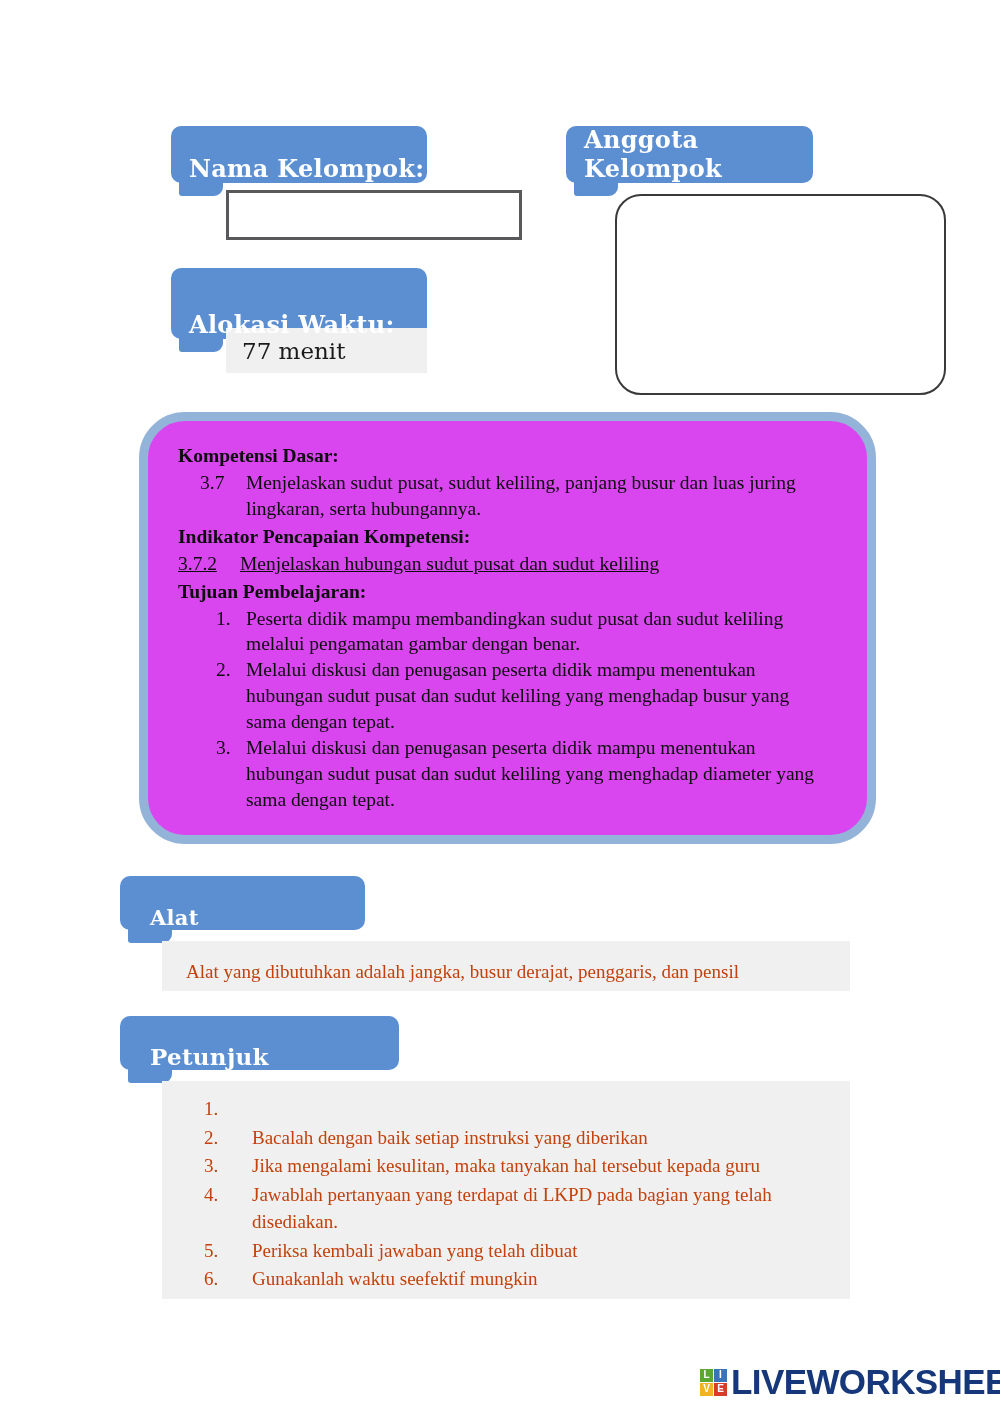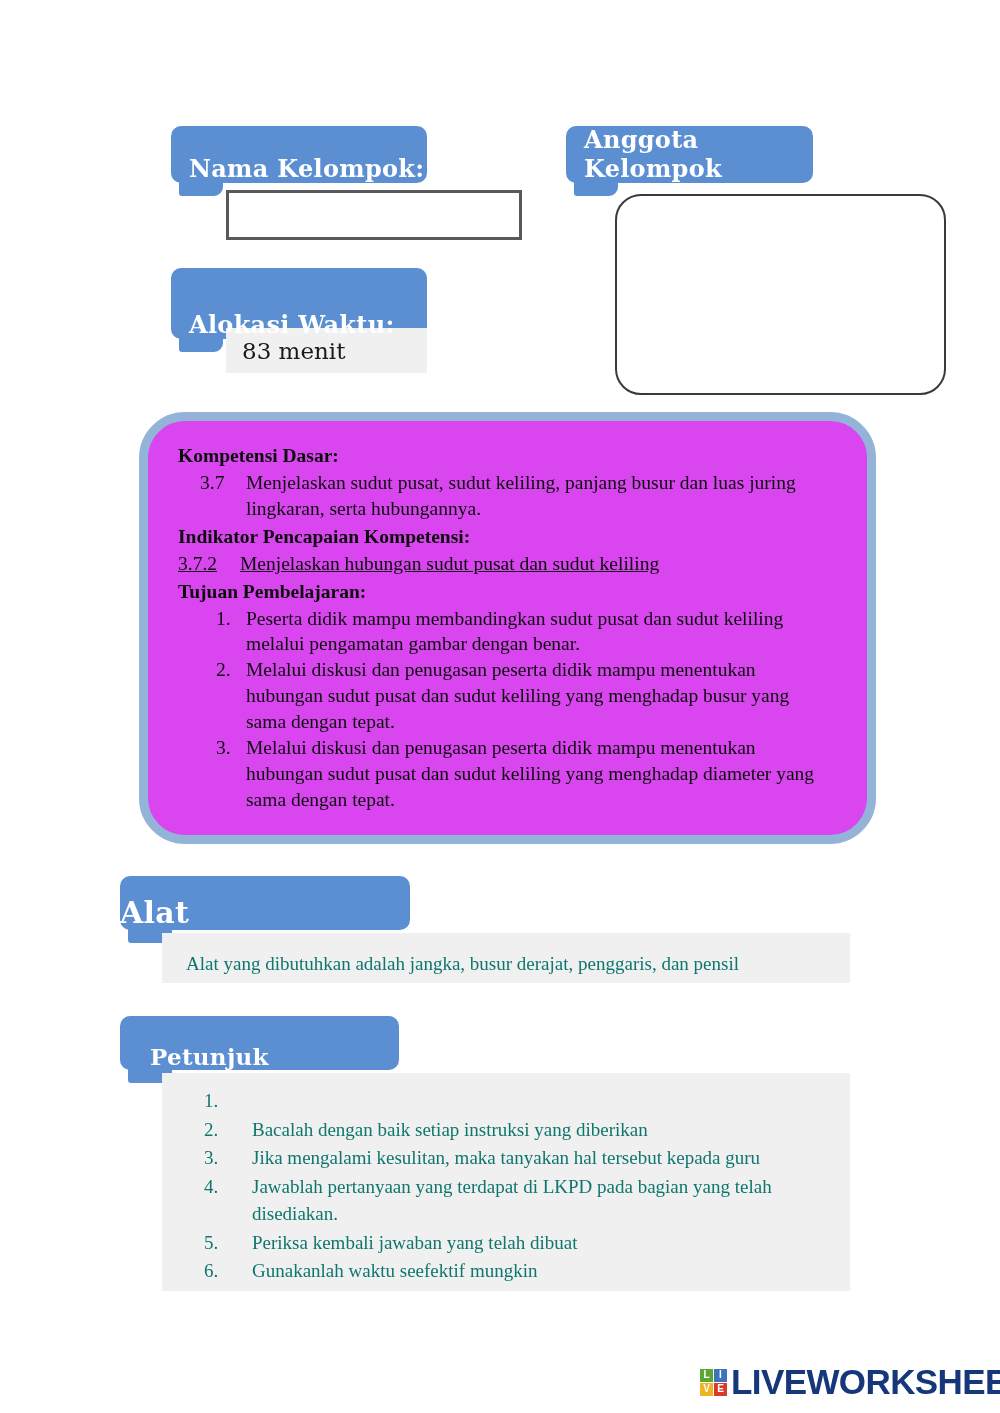--- a/index.html
+++ b/index.html
@@ -131,21 +131,22 @@
   }
   ol.goals li .txt {
     flex: 1 1 auto;
   }
 
   
   .panel {
     position: absolute;
     background: #f0f0f0;
     box-sizing: border-box;
-    color: #0f766e;
+    color: #c2410c;
+    margin-top: 8px;
   }
   .panel-text {
     font-size: 19px;
     line-height: 1.35;
     padding: 18px 24px 16px 24px;
   }
   ol.steps {
     margin: 0;
     padding: 14px 24px 18px 24px;
     list-style: none;
@@ -219,21 +220,21 @@
   </div>
 
   <textarea class="answer-area" style="left: 615px; top: 194px; width: 331px; height: 201px; font-size: 19px; padding: 12px 16px; resize: none; outline: none; font-family: &quot;Liberation Serif&quot;, serif;" placeholder=""></textarea>
 
   <div class="callout" style="left:171px; top:268px; width:256px; height:71px; padding-left:18px; font-size:24px;">
     <span class="callout-label">Alokasi Waktu:</span>
     <span class="tail"></span>
   </div>
 
   <div class="value-box" style="left:226px; top:328px; width:201px; height:45px; padding-left:16px; font-size:23px;">
-    <span>83 menit</span>
+    <span>77 menit</span>
   </div>
 
   <div class="objective-card" style="left:139px; top:412px; width:737px; height:432px;">
     <div class="objective-inner">
 
       <div class="ob-head">Kompetensi Dasar:</div>
 
       <div class="kd-item">
         <span class="num">3.7</span>
         <span class="txt">Menjelaskan sudut pusat, sudut keliling, panjang busur dan luas juring lingkaran, serta hubungannya.</span>
@@ -259,21 +260,21 @@
         </li>
         <li>
           <span class="num">3.</span>
           <span class="txt">Melalui diskusi dan penugasan peserta didik mampu menentukan hubungan sudut pusat dan sudut keliling yang menghadap diameter yang sama dengan tepat.</span>
         </li>
       </ol>
 
     </div>
   </div>
 
-  <div class="callout" style="left:120px; top:876px; width:290px; height:54px; font-size:30px;">
+  <div class="callout" style="left:120px; top:876px; width:245px; height:54px; padding-left:30px; font-size:21px;">
     <span class="callout-label">Alat</span>
     <span class="tail"></span>
   </div>
 
   <div class="panel" style="left:162px; top:933px; width:688px; height:50px;">
     <div class="panel-text">Alat yang dibutuhkan adalah jangka, busur derajat, penggaris, dan pensil</div>
   </div>
 
   <div class="callout" style="left:120px; top:1016px; width:279px; height:54px; padding-left:30px; font-size:23px;">
     <span class="callout-label">Petunjuk</span>

